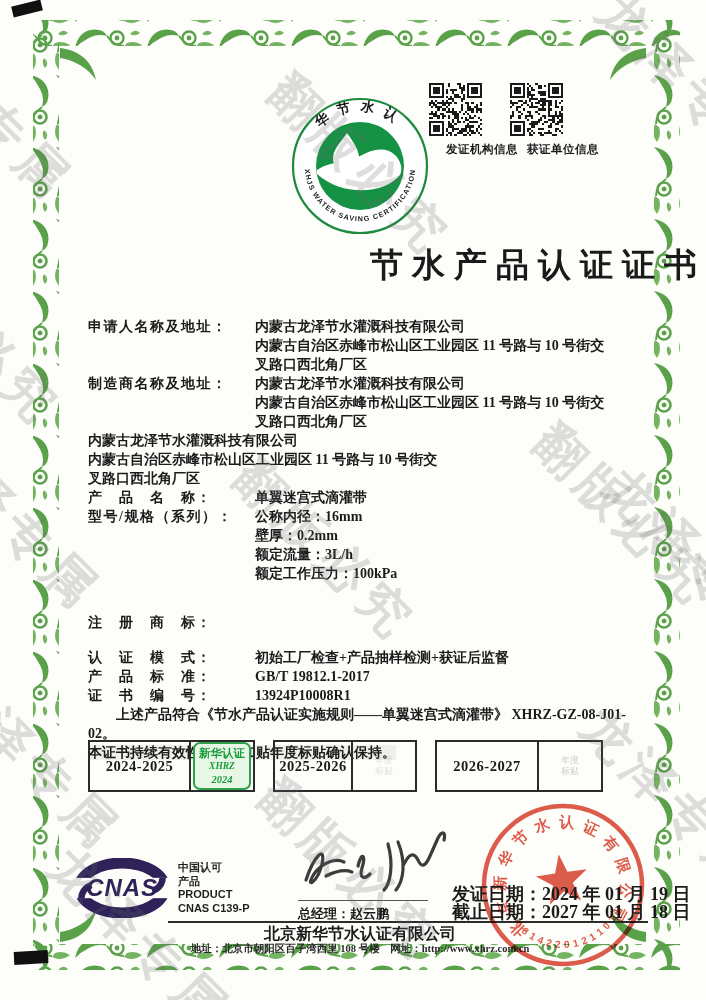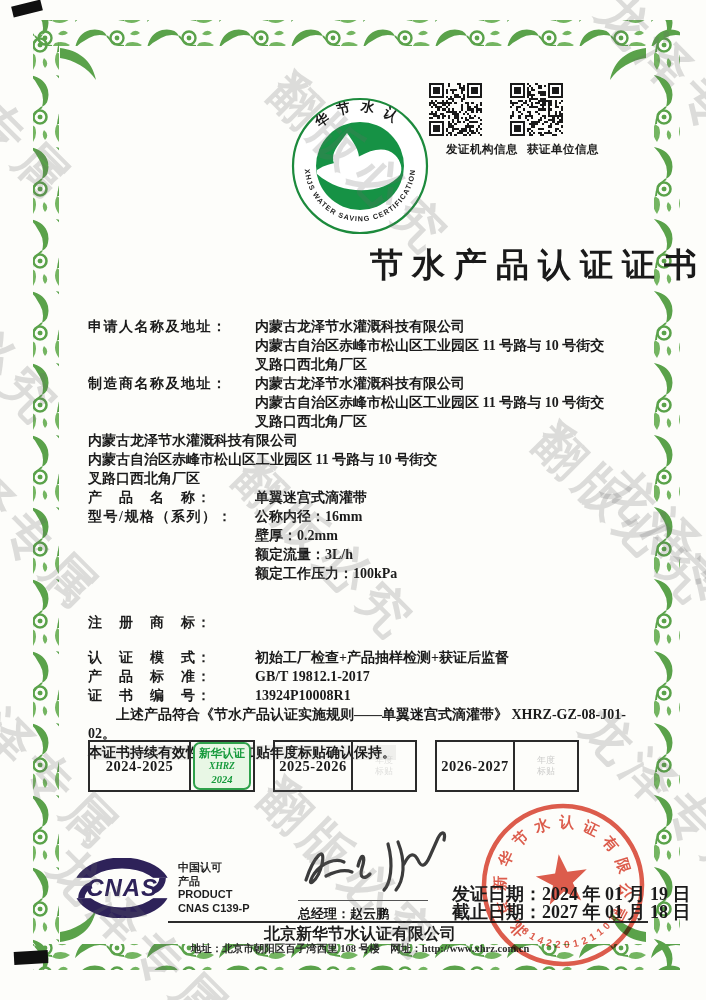--- a/index.html
+++ b/index.html
@@ -31,21 +31,21 @@
   #body{left:88px;top:317px;width:556px;z-index:2;font-size:14px;line-height:19px;font-weight:600;}
   .frow{display:flex;}
   .flabel{flex:none;width:167px;letter-spacing:1.5px;}
   .fval{flex:1;}
   .mt30{margin-top:30px;gap:44px;} .mt16{margin-top:16px;}
   .stmt1{text-indent:2em;margin-top:0;}
   .stmt2 span{background:rgba(120,120,120,0.10);}
   
   #year-row{left:88px;top:740px;display:flex;z-index:2;}
   .ybox{display:flex;height:52px;border:2px solid #2a2a2a;box-sizing:border-box;background:transparent;}
-  .yb1{width:167px;margin-right:18px;} .yb2{width:144px;margin-right:18px;} .yb3{width:144px;}
+  .yb1{width:167px;margin-right:18px;} .yb2{width:144px;margin-right:18px;} .yb3{width:168px;}
   .ycell-l{flex:1;display:flex;align-items:center;justify-content:center;
            font-size:14.5px;font-weight:700;letter-spacing:0.5px;}
   .ycell-r{flex:none;width:62px;border-left:2px solid #2a2a2a;position:relative;
            display:flex;align-items:center;justify-content:center;}
   .sticker{margin:1px;width:54px;height:44px;border:2px solid #2fa14b;border-radius:7px;
            background:#e8f7e5;display:flex;flex-direction:column;align-items:center;justify-content:center;
            color:#169a3c;line-height:13px;}
   .sticker .s1{font-size:11.5px;font-weight:700;}
   .sticker .s2{font-size:9.5px;font-style:italic;font-weight:700;}
   .sticker .s3{font-size:10.5px;font-style:italic;font-weight:700;}

